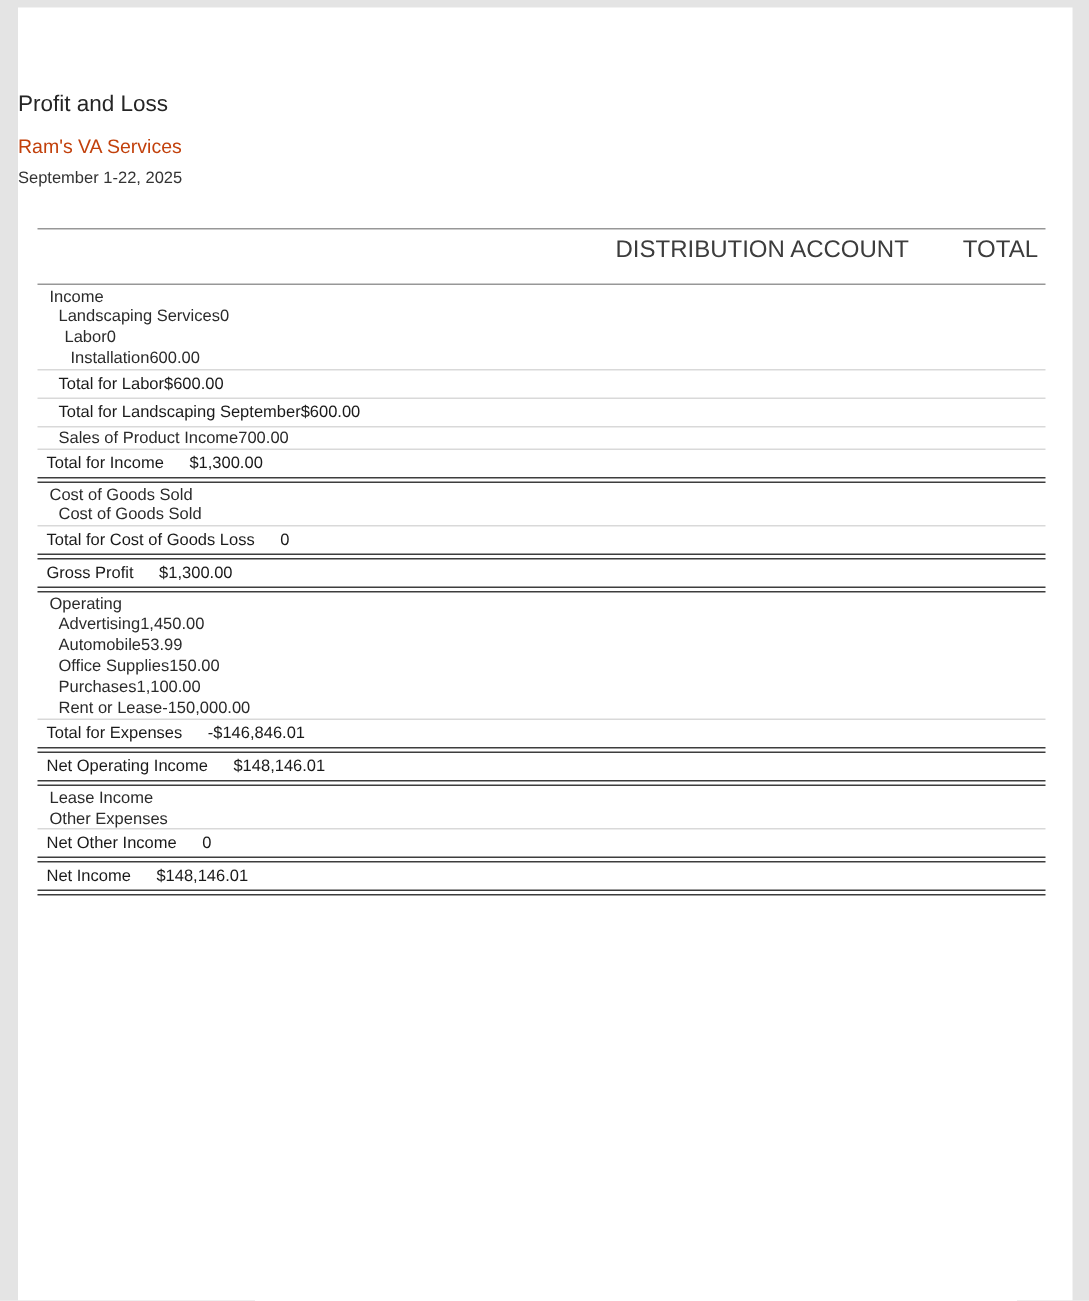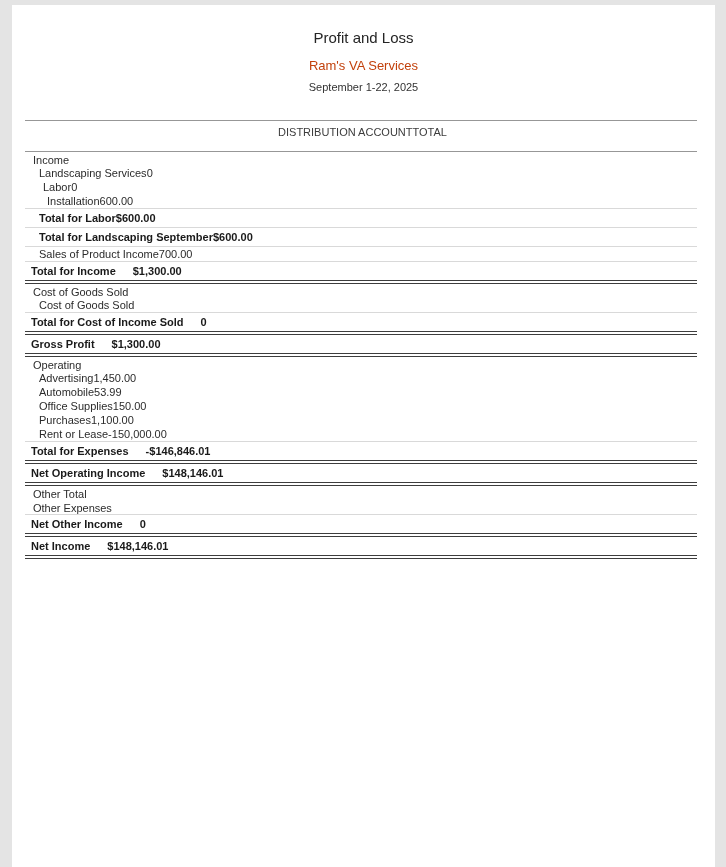--- a/index.html
+++ b/index.html
@@ -19,22 +19,22 @@
   }
   .page {
     position: absolute;
     left: 12px;
     top: 5px;
     width: 703px;
     height: 862px;
     background: #ffffff;
   }
   .report-header {
-    padding-top: 24px;
-    text-align: center;
+    padding-top: 56px;
+    text-align: left;
     color: #2e2e2e;
   }
   .report-title {
     margin: 0 0 12px 0;
     font-size: 15px;
     font-weight: 400;
     color: #252525;
   }
   .company-name {
     margin: 0 0 8px 0;
@@ -48,42 +48,43 @@
     font-weight: 400;
     color: #333333;
   }
   .pnl-table {
     margin: 27px 18px 0 13px;
     font-size: 11px;
     color: #2b2b2b;
   }
   .thead {
     display: flex;
-    justify-content: center;
+    justify-content: flex-end;
     align-items: flex-start;
     border-top: 1px solid #979797;
     border-bottom: 1px solid #979797;
     padding: 5px 0 13px 0;
-    font-size: 11px;
+    font-size: 16px;
     color: #3c3c3c;
+    gap: 36px;
   }
   .thead .col-account { padding-left: 8px; }
   .thead .col-total   { padding-right: 5px; }
   .row {
     display: flex;
     justify-content: flex-start;
     align-items: baseline;
     line-height: 11px;
   }
   .row .label { white-space: nowrap; }
   .row .value { text-align: right; padding-right: 5px; white-space: nowrap; }
   .row.section { padding: 3px 0 1px 0; height: 14px; }
   .row.item    { padding: 2px 0 1px 0; height: 14px; }
   .row.total, .row.grand {
-    font-weight: bold;
+    font-weight: normal;
     color: #1a1a1a;
     padding: 4px 0 3px 0;
   }
   .ind0 { padding-left: 6px; }
   .ind1 { padding-left: 8px; }
   .ind2 { padding-left: 14px; }
   .ind3 { padding-left: 18px; }
   .ind4 { padding-left: 22px; }
   .bt-light  { border-top: 1px solid #d9d9d9; }
   .bb-light  { border-bottom: 1px solid #d9d9d9; }
@@ -142,21 +143,21 @@
           </div>
           <div class="row section bt-none bb-none">
             <span class="label ind1">Cost of Goods Sold</span>
             <span class="value"></span>
           </div>
           <div class="row item bt-none bb-none">
             <span class="label ind2">Cost of Goods Sold</span>
             <span class="value"></span>
           </div>
           <div class="row grand bt-light bb-double">
-            <span class="label ind0">Total for Cost of Income Sold</span>
+            <span class="label ind0">Total for Cost of Goods Loss</span>
             <span class="value">0</span>
           </div>
           <div class="row grand bt-none bb-double">
             <span class="label ind0">Gross Profit</span>
             <span class="value">$1,300.00</span>
           </div>
           <div class="row section bt-none bb-none">
             <span class="label ind1">Operating</span>
             <span class="value"></span>
           </div>
@@ -182,21 +183,21 @@
           </div>
           <div class="row grand bt-light bb-double">
             <span class="label ind0">Total for Expenses</span>
             <span class="value">-$146,846.01</span>
           </div>
           <div class="row grand bt-none bb-double">
             <span class="label ind0">Net Operating Income</span>
             <span class="value">$148,146.01</span>
           </div>
           <div class="row section bt-none bb-none">
-            <span class="label ind1">Other Total</span>
+            <span class="label ind1">Lease Income</span>
             <span class="value"></span>
           </div>
           <div class="row section bt-none bb-none">
             <span class="label ind1">Other Expenses</span>
             <span class="value"></span>
           </div>
           <div class="row grand bt-light bb-double">
             <span class="label ind0">Net Other Income</span>
             <span class="value">0</span>
           </div>

